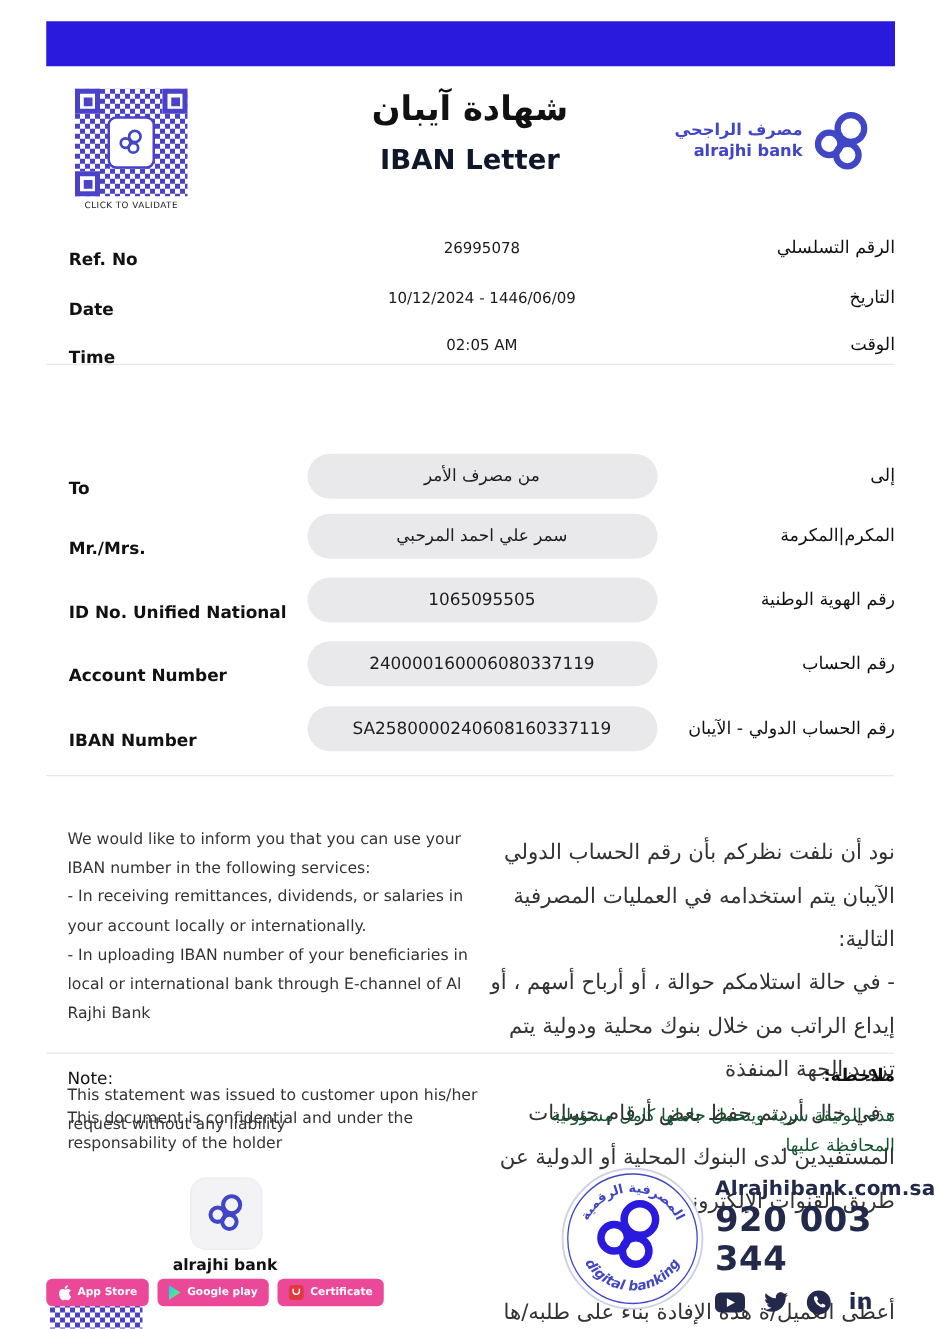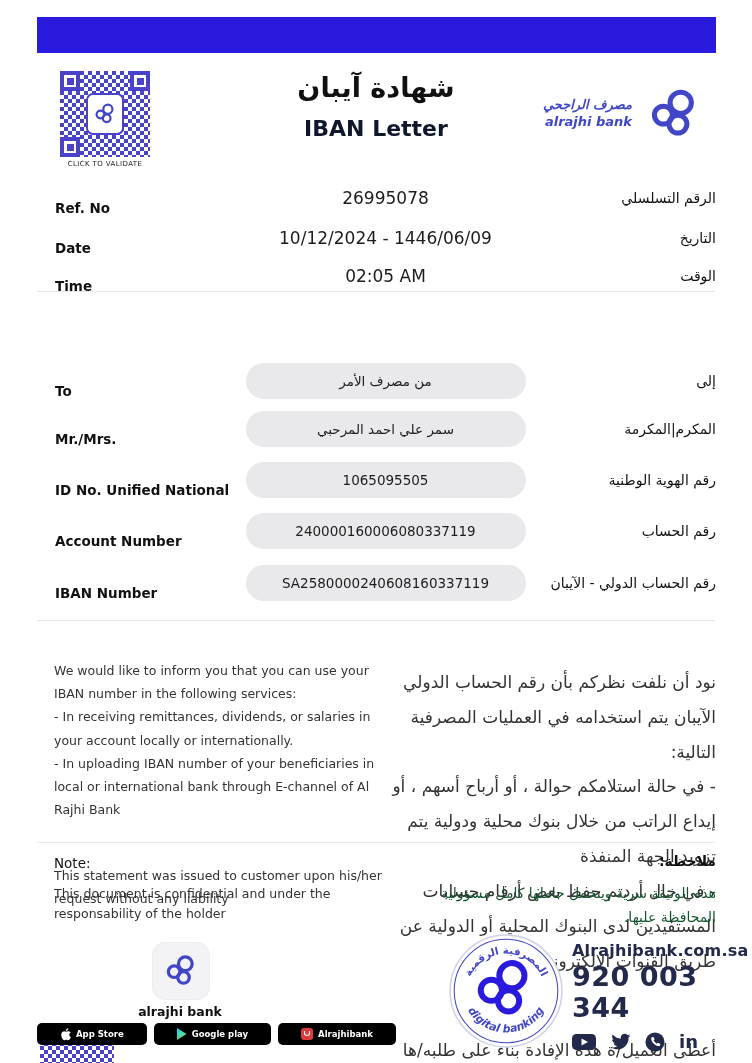--- a/index.html
+++ b/index.html
@@ -23,28 +23,28 @@
       box-sizing:border-box;display:flex;align-items:center;justify-content:center;}
   .fp b{width:7px;height:7px;background:var(--qr-blue);}
   .fp.tl{top:0;left:0}.fp.tr{top:0;right:0}.fp.bl{bottom:0;left:0}
   .qr-center{position:absolute;left:50%;top:50%;transform:translate(-50%,-50%);
       width:34px;height:38px;background:#fff;border:2px solid var(--qr-blue);border-radius:7px;
       display:flex;align-items:center;justify-content:center;}
   .qr-caption{left:56px;top:160px;width:98px;text-align:center;font-size:7px;letter-spacing:.4px;color:#222;}
   .titles{left:0;right:0;top:72px;text-align:center;}
   .title-ar{font-size:27px;font-weight:bold;color:#111;direction:rtl;}
   .title-en{font-size:22px;font-weight:bold;color:#0f172a;margin-top:13px;}
-  .brand{right:50px;top:86px;display:flex;align-items:center;gap:14px;font-style:italic;}
+  .brand{right:50px;top:86px;display:flex;align-items:center;gap:4px;}
   .brand-text{text-align:right;color:var(--indigo);font-size:13px;font-weight:bold;line-height:1.3;}
   svg.logo{color:var(--indigo);}
   
   .row3{left:55px;width:661px;display:grid;grid-template-columns:185px 1fr 185px;align-items:center;}
   .lbl-en{font-size:13.5px;font-weight:bold;color:#111;justify-self:start;margin-top:20px;}
   .lbl-ar{font-size:14px;font-weight:normal;color:#111;justify-self:end;direction:rtl;}
-  .val{justify-self:center;font-size:17px;color:#1c1c1c;text-align:right;}
+  .val{justify-self:center;font-size:12px;color:#1c1c1c;text-align:right;}
   .meta-row{height:20px;}
   
   .banner{left:55px;top:306px;width:661px;height:29px;background:var(--primary-blue);
       border-radius:14px;color:#fff;font-size:13.5px;font-weight:bold;line-height:29px;
       padding-left:20px;box-sizing:border-box;}
   .hr{left:37px;width:678px;height:1px;background:#e6e7ec;}
   
   .detail-row{height:40px;}
   .pill{justify-self:center;width:280px;height:36px;background:var(--pill-gray);border-radius:18px;
       font-size:13.5px;color:#1c1c1c;display:flex;align-items:center;justify-content:center;text-align:center;}
@@ -59,21 +59,21 @@
   .note-en{left:54px;top:884px;width:300px;font-size:12.5px;line-height:1.6;color:#333;}
   .note-ar{right:36px;top:882px;width:330px;font-size:14px;line-height:1.7;color:#14532d;
       direction:rtl;text-align:right;}
   
   .qr-ft{left:40px;top:940px;width:74px;height:74px;}
   .qr-ft .fp{width:18px;height:18px;border-width:4px;}
   .app-icon{left:152px;top:942px;width:56px;height:56px;border-radius:13px;background:#f3f3f6;
       border:1px solid #ececf1;display:flex;align-items:center;justify-content:center;}
   .app-name{left:124px;top:1004px;width:112px;text-align:center;font-size:12.5px;font-weight:bold;color:#111;}
   .badges{left:37px;top:1023px;display:flex;gap:7px;}
-  .badge{background:#000000;color:#fff;border-radius:5px;height:22px;padding:0 23px;
+  .badge{background:#ec4899;color:#fff;border-radius:5px;height:22px;padding:0 9px;
       display:inline-flex;align-items:center;gap:5px;font-size:8.5px;font-weight:bold;cursor:pointer;}
   .stamp{left:448px;top:933px;}
   .contact{left:572px;top:941px;width:176px;color:var(--navy);}
   .website{font-size:16px;font-weight:bold;letter-spacing:.2px;}
   .phone{font-size:27px;font-weight:bold;letter-spacing:.5px;margin-top:1px;}
   .socials{display:flex;gap:14px;align-items:center;margin-top:8px;}
   .socials .ic{cursor:pointer;display:flex;align-items:center;}
   .li-in{font-size:18px;font-weight:bold;color:var(--navy);font-family:"DejaVu Sans",sans-serif;}
 </style>
 </head>
@@ -226,21 +226,21 @@
           </defs>
         <polygon points="0,0 0,12 9.5,6" fill="url(#gp)"></polygon>
       </svg>
       <span>Google play</span>
     </span>
     <span class="badge">
       <svg width="12" height="12" viewBox="0 0 12 12">
         <rect width="12" height="12" rx="3" fill="#e03a3e"></rect>
         <path d="M3.5,3 v2 a2.5,2.5 0 0 0 5,0 v-2" fill="none" stroke="#fff" stroke-width="1.1"></path>
       </svg>
-      <span>Alrajhibank</span>
+      <span>Certificate</span>
     </span>
   </div>
 
   <div class="abs stamp">
     <svg width="116" height="116" viewBox="0 0 112 112">
       <circle cx="56" cy="56" r="54" fill="#fff" stroke="#cfd2e6" stroke-width="1.5"></circle>
       <circle cx="56" cy="56" r="50" fill="none" stroke="#4146c6" stroke-width="1"></circle>
       <path id="arcTop" d="M18,58 A38,38 0 0 1 94,58" fill="none"></path>
       <path id="arcBot" d="M14,54 A42,42 0 0 0 98,54" fill="none"></path>
       <text font-size="10" fill="#4146c6" font-weight="bold">

